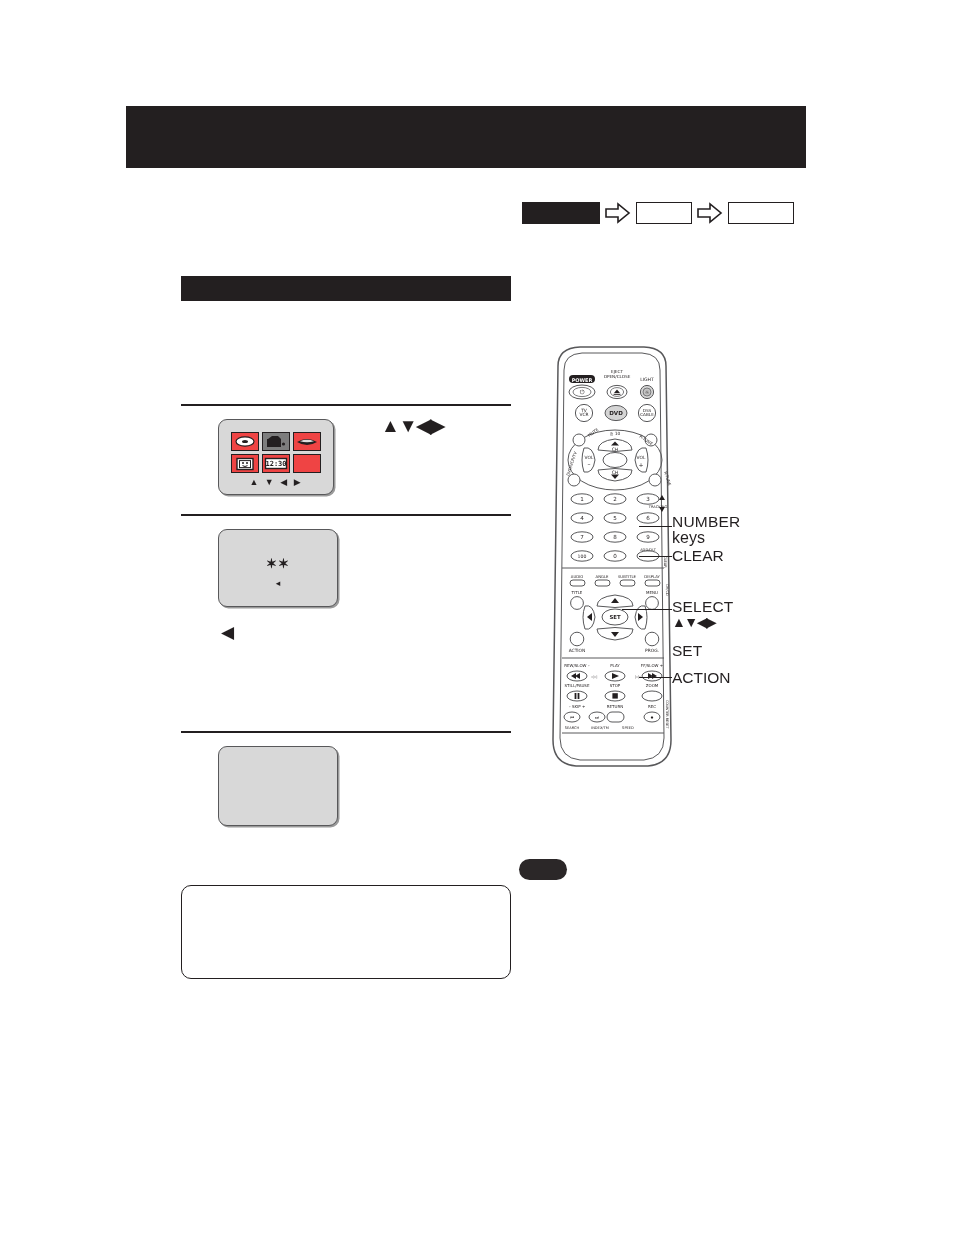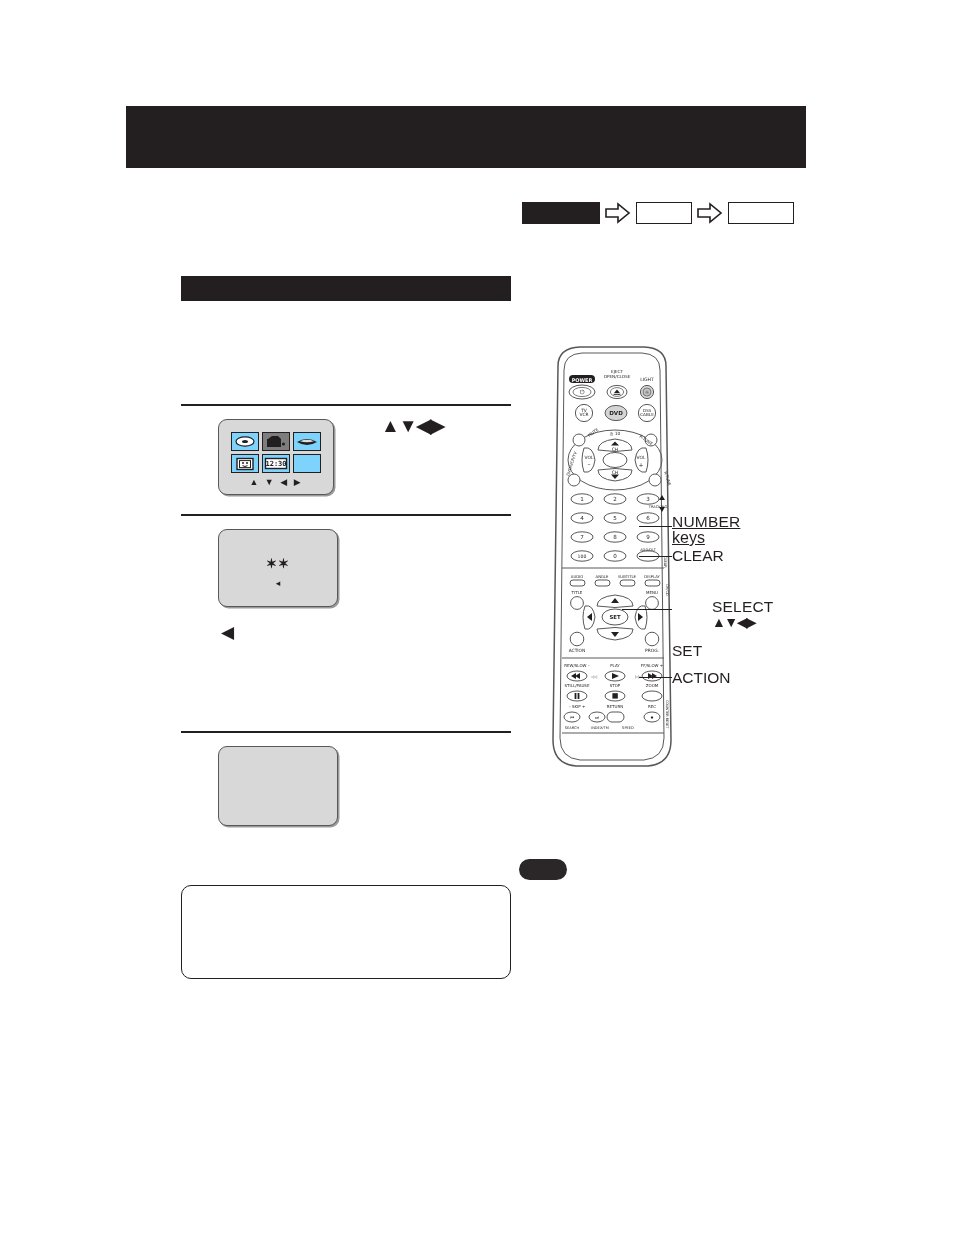--- a/index.html
+++ b/index.html
@@ -37,21 +37,21 @@
             position:relative;box-shadow:1.5px 1.5px 0 #9a9a9a;}
 
   .screen1{position:absolute;left:37px;top:13px;width:114px;height:74px;}
   .screen2{position:absolute;left:37px;top:13px;width:118px;height:76px;}
   .screen3{position:absolute;left:37px;top:13px;width:118px;height:78px;}
 
   
   .icongrid{position:absolute;left:12px;top:12px;width:92px;
             display:grid;grid-template-columns:repeat(3,28px);
             grid-template-rows:repeat(2,19px);gap:3px 3px;}
-  .icn{border:1.6px solid #231f20;background:#7dd3fc;position:relative;
+  .icn{border:1.6px solid #231f20;background:#ef4444;position:relative;
        display:flex;align-items:center;justify-content:center;overflow:hidden;}
   .icn.sel{background:#7d7d7d;}
   .icn svg{display:block;}
 
   .navhint{position:absolute;left:0;right:0;bottom:7px;text-align:center;
            font-size:9px;letter-spacing:2px;line-height:1;}
 
   .stars{position:absolute;left:0;right:0;top:26px;text-align:center;
          font-size:13px;letter-spacing:1px;font-weight:bold;}
   .screen-arrow{position:absolute;left:0;right:0;top:48px;text-align:center;
@@ -71,23 +71,23 @@
 
   
   .remote-wrap{position:absolute;left:540px;top:340px;width:170px;height:450px;}
   .remote-wrap svg{display:block;}
 
   
   .callouts{position:absolute;left:672px;top:505px;width:200px;}
   .co{position:absolute;line-height:1.02;}
   .co .l1{font-size:15.5px;letter-spacing:.2px;}
   .co .l2{font-size:16px;}
-  .co-number{top:9px;text-decoration:underline;}
+  .co-number{top:9px;}
   .co-clear{top:43px;font-size:15.5px;}
-  .co-select{top:94px;margin-left:40px;}
+  .co-select{top:94px;}
   .co-select .arr{font-size:14px;letter-spacing:-1.5px;}
   .co-set{top:138px;font-size:15.5px;}
   .co-action{top:165px;font-size:15.5px;}
 
   .leader{position:absolute;border-top:1.1px solid #231f20;}
 </style>
 </head>
 <body>
 
 <div class="page">

